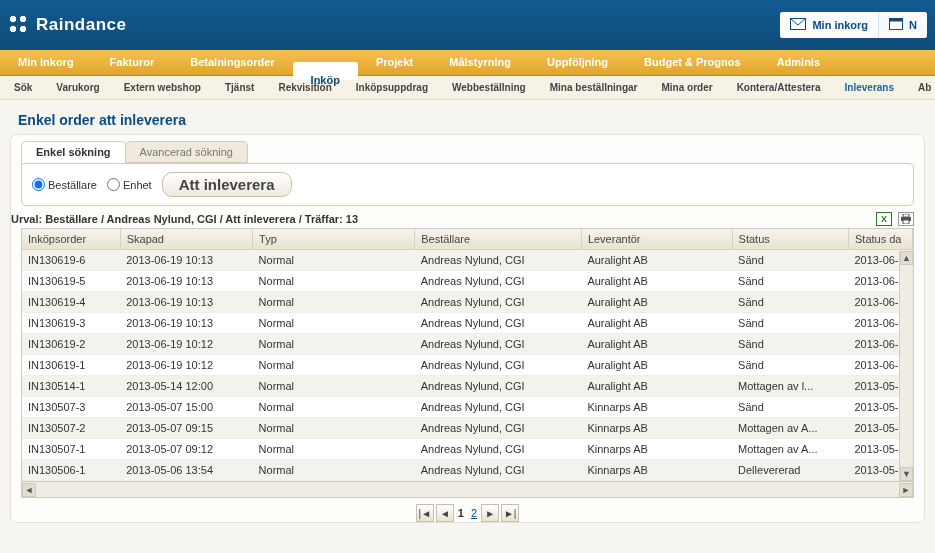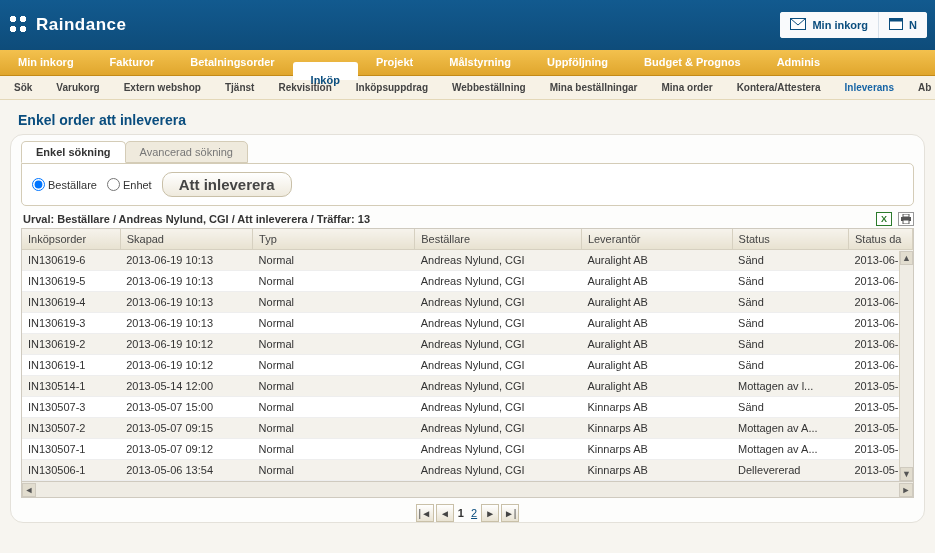--- a/index.html
+++ b/index.html
@@ -20,30 +20,30 @@
   
   .nav { height: 26px; background: linear-gradient(#f3c14e,#e0a62d); display: flex; align-items: stretch; font-size: 11px; color: #fff; font-weight: bold; border-bottom: 1px solid #c38a18; }
   .nav .item { padding: 6px 18px; cursor: pointer; white-space: nowrap; }
   .nav .item.active { background: #fff; color: #0a4d7e; border-radius: 3px 3px 0 0; margin-top: 12px; padding-top:12px;}
   
   .subnav { height: 24px; background: #f7f2e6; display: flex; align-items: center; gap: 24px; padding: 0 14px; font-size: 10px; color: #444; border-bottom: 1px solid #e4d8b8; font-weight:bold;}
   .subnav .s-item { cursor: pointer; white-space: nowrap; }
   .subnav .s-item.active { color: #1765a6; }
   
   .page-title { margin: 12px 0 6px 18px; color: #0a4d7e; font-size: 14px; font-weight: bold; }
-  .panel { margin: 0 10px; border: 1px solid #e4e1da; border-radius: 13px; background: #fdfdfc; }
+  .panel { margin: 0 10px; border: 1px solid #e4e1da; border-radius: 7px; background: #fdfdfc; }
   
   .search-tabs { display: flex; padding: 6px 10px 0 10px; }
   .stab { padding: 4px 14px; border: 1px solid #d4ccb7; background: #efeadd; color: #777; border-radius: 5px 5px 0 0; font-size: 11px; cursor:pointer; margin-right:-1px;}
   .stab.active { background: #fff; color: #333; font-weight: bold; border-bottom: 1px solid #fff; z-index:1; position:relative;}
   .search-body { margin: 0 10px 6px 10px; padding: 8px 10px; border: 1px solid #d4ccb7; border-radius: 0 5px 5px 5px; background: #fff; display: flex; align-items: center; gap: 10px; }
   .radio { display: flex; align-items: center; gap: 3px; font-size:11px;}
   .pill-btn { border: 1px solid #c9c0a8; background: linear-gradient(#fff,#efeadd); padding: 3px 16px; border-radius: 10px; font-size: 15px; cursor:pointer; font-weight:bold; color:#444;}
   
-  .result-head { display: flex; align-items: center; justify-content: space-between; margin: 6px 10px 2px 12px; font-size: 11px; }
+  .result-head { display: flex; align-items: center; justify-content: space-between; margin: 6px 10px 2px 0; font-size: 11px; }
   .result-head .txt { font-weight: bold; color: #333; }
   .result-head .tools { display: flex; gap: 6px; }
   .mini-icon { width: 16px; height: 14px; border: 1px solid #999; background: #fff; cursor:pointer; display:inline-flex; align-items:center; justify-content:center;}
   .excel-icon { border-color:#2b7a2b; color:#2b7a2b; font-weight:bold; font-size:9px;}
   
   .grid { margin: 0 10px; border: 1px solid #cfcabf; background: #fff; position:relative;}
   .grid table { width: 100%; border-collapse: collapse; table-layout: fixed; }
   .grid th { background: linear-gradient(#f6f3ec,#e8e2d1); color: #444; font-weight: normal; font-size: 11px; padding: 4px 6px; border-right: 1px solid #d6d0c0; border-bottom: 1px solid #d6d0c0; text-align: left; white-space:nowrap; overflow:hidden;}
   .grid td { padding: 4px 6px; font-size: 11px; border-bottom: 1px solid #eee; white-space: nowrap; overflow:hidden; text-overflow:ellipsis; color:#333;}
   .grid tbody tr:nth-child(odd) { background: #f4f2ec; }

